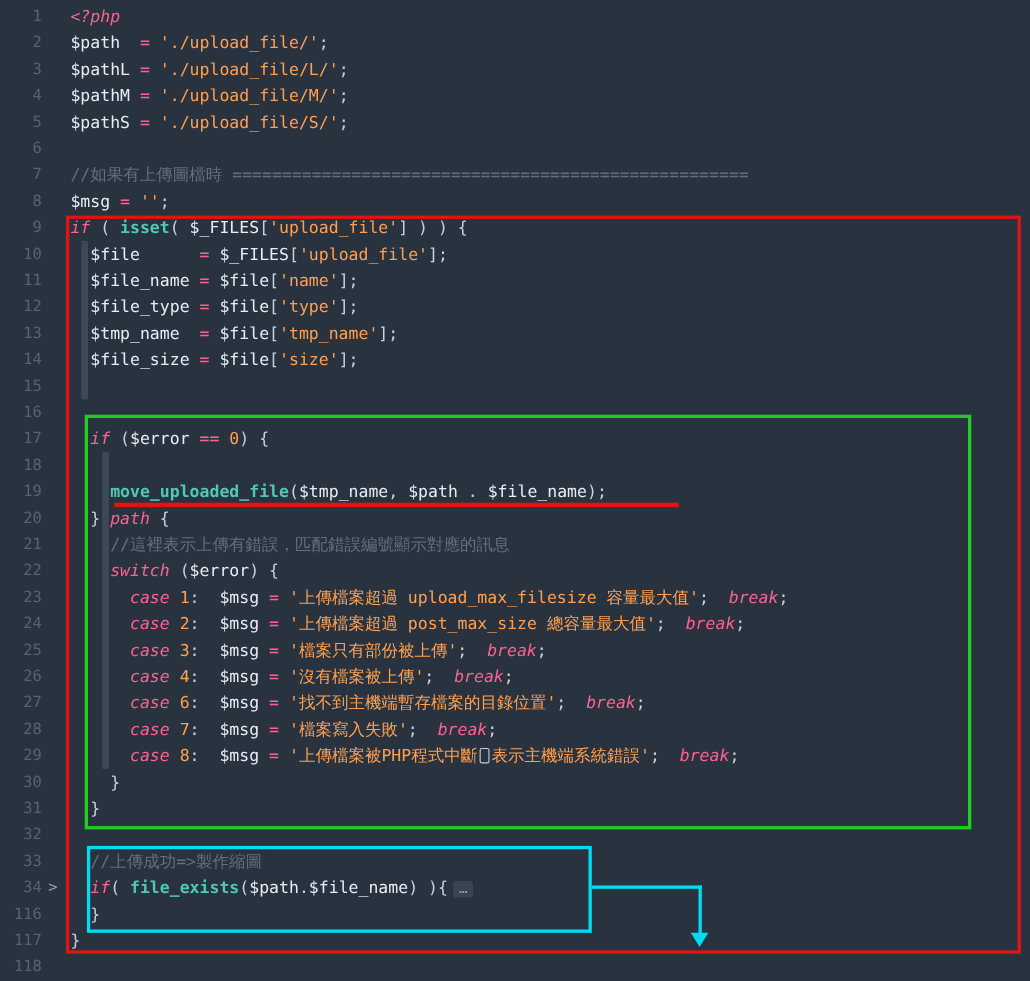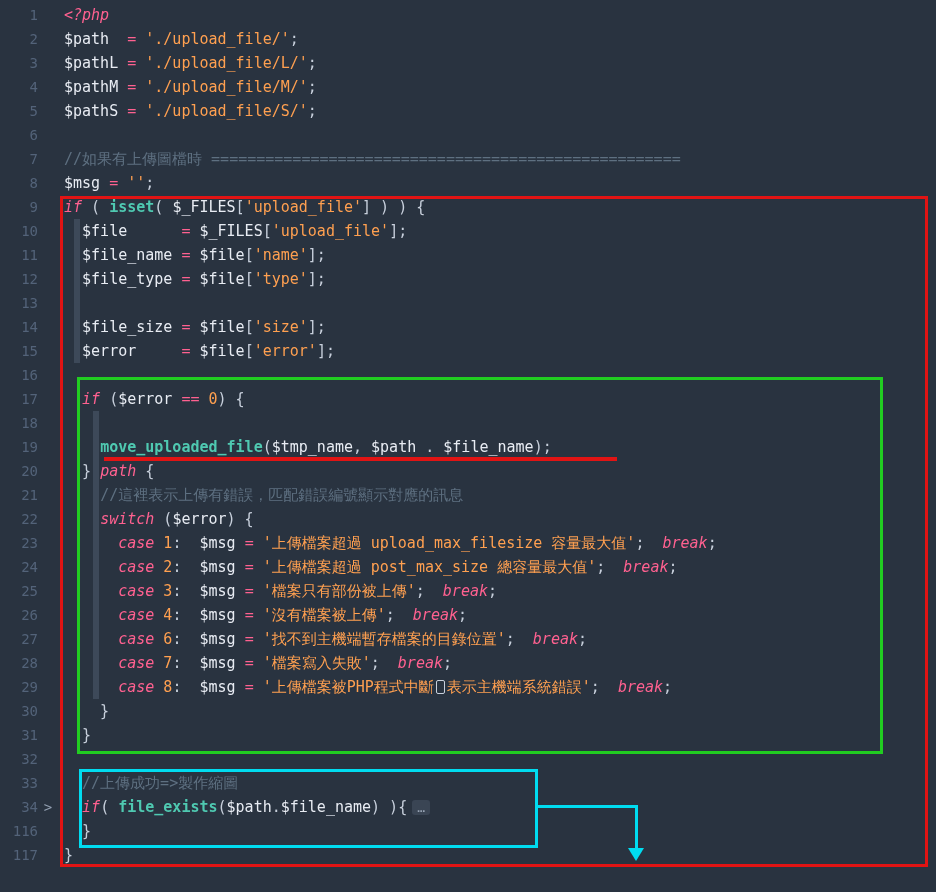--- a/index.html
+++ b/index.html
@@ -69,23 +69,23 @@
       <div class="line"><span class="ln">3</span><span class="foldcol"></span><span class="code"><span class="tok-v">$pathL</span><span class="tok-p"> </span><span class="tok-o">=</span><span class="tok-p"> </span><span class="tok-s">'./upload_file/L/'</span><span class="tok-p">;</span></span></div>
       <div class="line"><span class="ln">4</span><span class="foldcol"></span><span class="code"><span class="tok-v">$pathM</span><span class="tok-p"> </span><span class="tok-o">=</span><span class="tok-p"> </span><span class="tok-s">'./upload_file/M/'</span><span class="tok-p">;</span></span></div>
       <div class="line"><span class="ln">5</span><span class="foldcol"></span><span class="code"><span class="tok-v">$pathS</span><span class="tok-p"> </span><span class="tok-o">=</span><span class="tok-p"> </span><span class="tok-s">'./upload_file/S/'</span><span class="tok-p">;</span></span></div>
       <div class="line"><span class="ln">6</span><span class="foldcol"></span><span class="code"></span></div>
       <div class="line"><span class="ln">7</span><span class="foldcol"></span><span class="code"><span class="tok-c">//如果有上傳圖檔時 ====================================================</span></span></div>
       <div class="line"><span class="ln">8</span><span class="foldcol"></span><span class="code"><span class="tok-v">$msg</span><span class="tok-p"> </span><span class="tok-o">=</span><span class="tok-p"> </span><span class="tok-s">''</span><span class="tok-p">;</span></span></div>
       <div class="line"><span class="ln">9</span><span class="foldcol"></span><span class="code"><span class="tok-k">if</span><span class="tok-p"> ( </span><span class="tok-f">isset</span><span class="tok-p">( </span><span class="tok-v">$_FILES</span><span class="tok-p">[</span><span class="tok-s">'upload_file'</span><span class="tok-p">] ) ) {</span></span></div>
       <div class="line"><span class="ln">10</span><span class="foldcol"></span><span class="code"><span class="tok-p">  </span><span class="tok-v">$file</span><span class="tok-p">      </span><span class="tok-o">=</span><span class="tok-p"> </span><span class="tok-v">$_FILES</span><span class="tok-p">[</span><span class="tok-s">'upload_file'</span><span class="tok-p">];</span></span></div>
       <div class="line"><span class="ln">11</span><span class="foldcol"></span><span class="code"><span class="tok-p">  </span><span class="tok-v">$file_name</span><span class="tok-p"> </span><span class="tok-o">=</span><span class="tok-p"> </span><span class="tok-v">$file</span><span class="tok-p">[</span><span class="tok-s">'name'</span><span class="tok-p">];</span></span></div>
       <div class="line"><span class="ln">12</span><span class="foldcol"></span><span class="code"><span class="tok-p">  </span><span class="tok-v">$file_type</span><span class="tok-p"> </span><span class="tok-o">=</span><span class="tok-p"> </span><span class="tok-v">$file</span><span class="tok-p">[</span><span class="tok-s">'type'</span><span class="tok-p">];</span></span></div>
-      <div class="line"><span class="ln">13</span><span class="foldcol"></span></div>
+      <div class="line"><span class="ln">13</span><span class="foldcol"></span><span class="code"><span class="tok-p">  </span><span class="tok-v">$tmp_name</span><span class="tok-p">  </span><span class="tok-o">=</span><span class="tok-p"> </span><span class="tok-v">$file</span><span class="tok-p">[</span><span class="tok-s">'tmp_name'</span><span class="tok-p">];</span></span></div>
       <div class="line"><span class="ln">14</span><span class="foldcol"></span><span class="code"><span class="tok-p">  </span><span class="tok-v">$file_size</span><span class="tok-p"> </span><span class="tok-o">=</span><span class="tok-p"> </span><span class="tok-v">$file</span><span class="tok-p">[</span><span class="tok-s">'size'</span><span class="tok-p">];</span></span></div>
-      <div class="line"><span class="ln">15</span><span class="foldcol"></span><span class="code"><span class="tok-p">  </span><span class="tok-v">$error</span><span class="tok-p">     </span><span class="tok-o">=</span><span class="tok-p"> </span><span class="tok-v">$file</span><span class="tok-p">[</span><span class="tok-s">'error'</span><span class="tok-p">];</span></span></div>
+      <div class="line"><span class="ln">15</span><span class="foldcol"></span></div>
       <div class="line"><span class="ln">16</span><span class="foldcol"></span><span class="code"></span></div>
       <div class="line"><span class="ln">17</span><span class="foldcol"></span><span class="code"><span class="tok-p">  </span><span class="tok-k">if</span><span class="tok-p"> (</span><span class="tok-v">$error</span><span class="tok-p"> </span><span class="tok-o">==</span><span class="tok-p"> </span><span class="tok-n">0</span><span class="tok-p">) {</span></span></div>
       <div class="line"><span class="ln">18</span><span class="foldcol"></span><span class="code"><span class="tok-p">    </span></span></div>
       <div class="line"><span class="ln">19</span><span class="foldcol"></span><span class="code"><span class="tok-p">    </span><span class="tok-f">move_uploaded_file</span><span class="tok-p">(</span><span class="tok-v">$tmp_name</span><span class="tok-p">, </span><span class="tok-v">$path</span><span class="tok-p"> . </span><span class="tok-v">$file_name</span><span class="tok-p">);</span></span></div>
       <div class="line"><span class="ln">20</span><span class="foldcol"></span><span class="code"><span class="tok-p">  } </span><span class="tok-k">path</span><span class="tok-p"> {</span></span></div>
       <div class="line"><span class="ln">21</span><span class="foldcol"></span><span class="code"><span class="tok-p">    </span><span class="tok-c">//這裡表示上傳有錯誤，匹配錯誤編號顯示對應的訊息</span></span></div>
       <div class="line"><span class="ln">22</span><span class="foldcol"></span><span class="code"><span class="tok-p">    </span><span class="tok-k">switch</span><span class="tok-p"> (</span><span class="tok-v">$error</span><span class="tok-p">) {</span></span></div>
       <div class="line"><span class="ln">23</span><span class="foldcol"></span><span class="code"><span class="tok-p">      </span><span class="tok-k">case</span><span class="tok-p"> </span><span class="tok-n">1</span><span class="tok-p">:  </span><span class="tok-v">$msg</span><span class="tok-p"> </span><span class="tok-o">=</span><span class="tok-p"> </span><span class="tok-s">'上傳檔案超過 upload_max_filesize 容量最大值'</span><span class="tok-p">;  </span><span class="tok-k">break</span><span class="tok-p">;</span></span></div>
       <div class="line"><span class="ln">24</span><span class="foldcol"></span><span class="code"><span class="tok-p">      </span><span class="tok-k">case</span><span class="tok-p"> </span><span class="tok-n">2</span><span class="tok-p">:  </span><span class="tok-v">$msg</span><span class="tok-p"> </span><span class="tok-o">=</span><span class="tok-p"> </span><span class="tok-s">'上傳檔案超過 post_max_size 總容量最大值'</span><span class="tok-p">;  </span><span class="tok-k">break</span><span class="tok-p">;</span></span></div>
       <div class="line"><span class="ln">25</span><span class="foldcol"></span><span class="code"><span class="tok-p">      </span><span class="tok-k">case</span><span class="tok-p"> </span><span class="tok-n">3</span><span class="tok-p">:  </span><span class="tok-v">$msg</span><span class="tok-p"> </span><span class="tok-o">=</span><span class="tok-p"> </span><span class="tok-s">'檔案只有部份被上傳'</span><span class="tok-p">;  </span><span class="tok-k">break</span><span class="tok-p">;</span></span></div>
@@ -93,20 +93,21 @@
       <div class="line"><span class="ln">27</span><span class="foldcol"></span><span class="code"><span class="tok-p">      </span><span class="tok-k">case</span><span class="tok-p"> </span><span class="tok-n">6</span><span class="tok-p">:  </span><span class="tok-v">$msg</span><span class="tok-p"> </span><span class="tok-o">=</span><span class="tok-p"> </span><span class="tok-s">'找不到主機端暫存檔案的目錄位置'</span><span class="tok-p">;  </span><span class="tok-k">break</span><span class="tok-p">;</span></span></div>
       <div class="line"><span class="ln">28</span><span class="foldcol"></span><span class="code"><span class="tok-p">      </span><span class="tok-k">case</span><span class="tok-p"> </span><span class="tok-n">7</span><span class="tok-p">:  </span><span class="tok-v">$msg</span><span class="tok-p"> </span><span class="tok-o">=</span><span class="tok-p"> </span><span class="tok-s">'檔案寫入失敗'</span><span class="tok-p">;  </span><span class="tok-k">break</span><span class="tok-p">;</span></span></div>
       <div class="line"><span class="ln">29</span><span class="foldcol"></span><span class="code"><span class="tok-p">      </span><span class="tok-k">case</span><span class="tok-p"> </span><span class="tok-n">8</span><span class="tok-p">:  </span><span class="tok-v">$msg</span><span class="tok-p"> </span><span class="tok-o">=</span><span class="tok-p"> </span><span class="tok-s">'上傳檔案被PHP程式中斷</span><span class="boxchar"></span><span class="tok-s">表示主機端系統錯誤'</span><span class="tok-p">;  </span><span class="tok-k">break</span><span class="tok-p">;</span></span></div>
       <div class="line"><span class="ln">30</span><span class="foldcol"></span><span class="code"><span class="tok-p">    }</span></span></div>
       <div class="line"><span class="ln">31</span><span class="foldcol"></span><span class="code"><span class="tok-p">  }</span></span></div>
       <div class="line"><span class="ln">32</span><span class="foldcol"></span><span class="code"></span></div>
       <div class="line"><span class="ln">33</span><span class="foldcol"></span><span class="code"><span class="tok-p">  </span><span class="tok-c">//上傳成功=&gt;製作縮圖</span></span></div>
       <div class="line"><span class="ln">34</span><span class="foldcol">&gt;</span><span class="code"><span class="tok-p">  </span><span class="tok-k">if</span><span class="tok-p">( </span><span class="tok-f">file_exists</span><span class="tok-p">(</span><span class="tok-v">$path</span><span class="tok-p">.</span><span class="tok-v">$file_name</span><span class="tok-p">) ){</span><span class="tok-ell">…</span></span></div>
       <div class="line"><span class="ln">116</span><span class="foldcol"></span><span class="code"><span class="tok-p">  }</span></span></div>
       <div class="line"><span class="ln">117</span><span class="foldcol"></span><span class="code"><span class="tok-p">}</span></span></div>
+      <div class="line"><span class="ln">118</span><span class="foldcol"></span><span class="code"></span></div>
     </div>
 
   <div class="overlay red-box" style="border-color: rgb(225, 20, 20);"></div>
   <div class="overlay green-box" style="border-color: rgb(33, 205, 33);"></div>
   <div class="overlay red-underline" style="background: rgb(225, 20, 20);"></div>
   <div class="overlay cyan-box" style="border-color: rgb(0, 220, 240);"></div>
   <div class="overlay arrow-h" style="background: rgb(0, 220, 240);"></div>
   <div class="overlay arrow-v" style="background: rgb(0, 220, 240);"></div>
   <div class="overlay arrow-head" style="border-top-color: rgb(0, 220, 240);"></div>
 </div>

